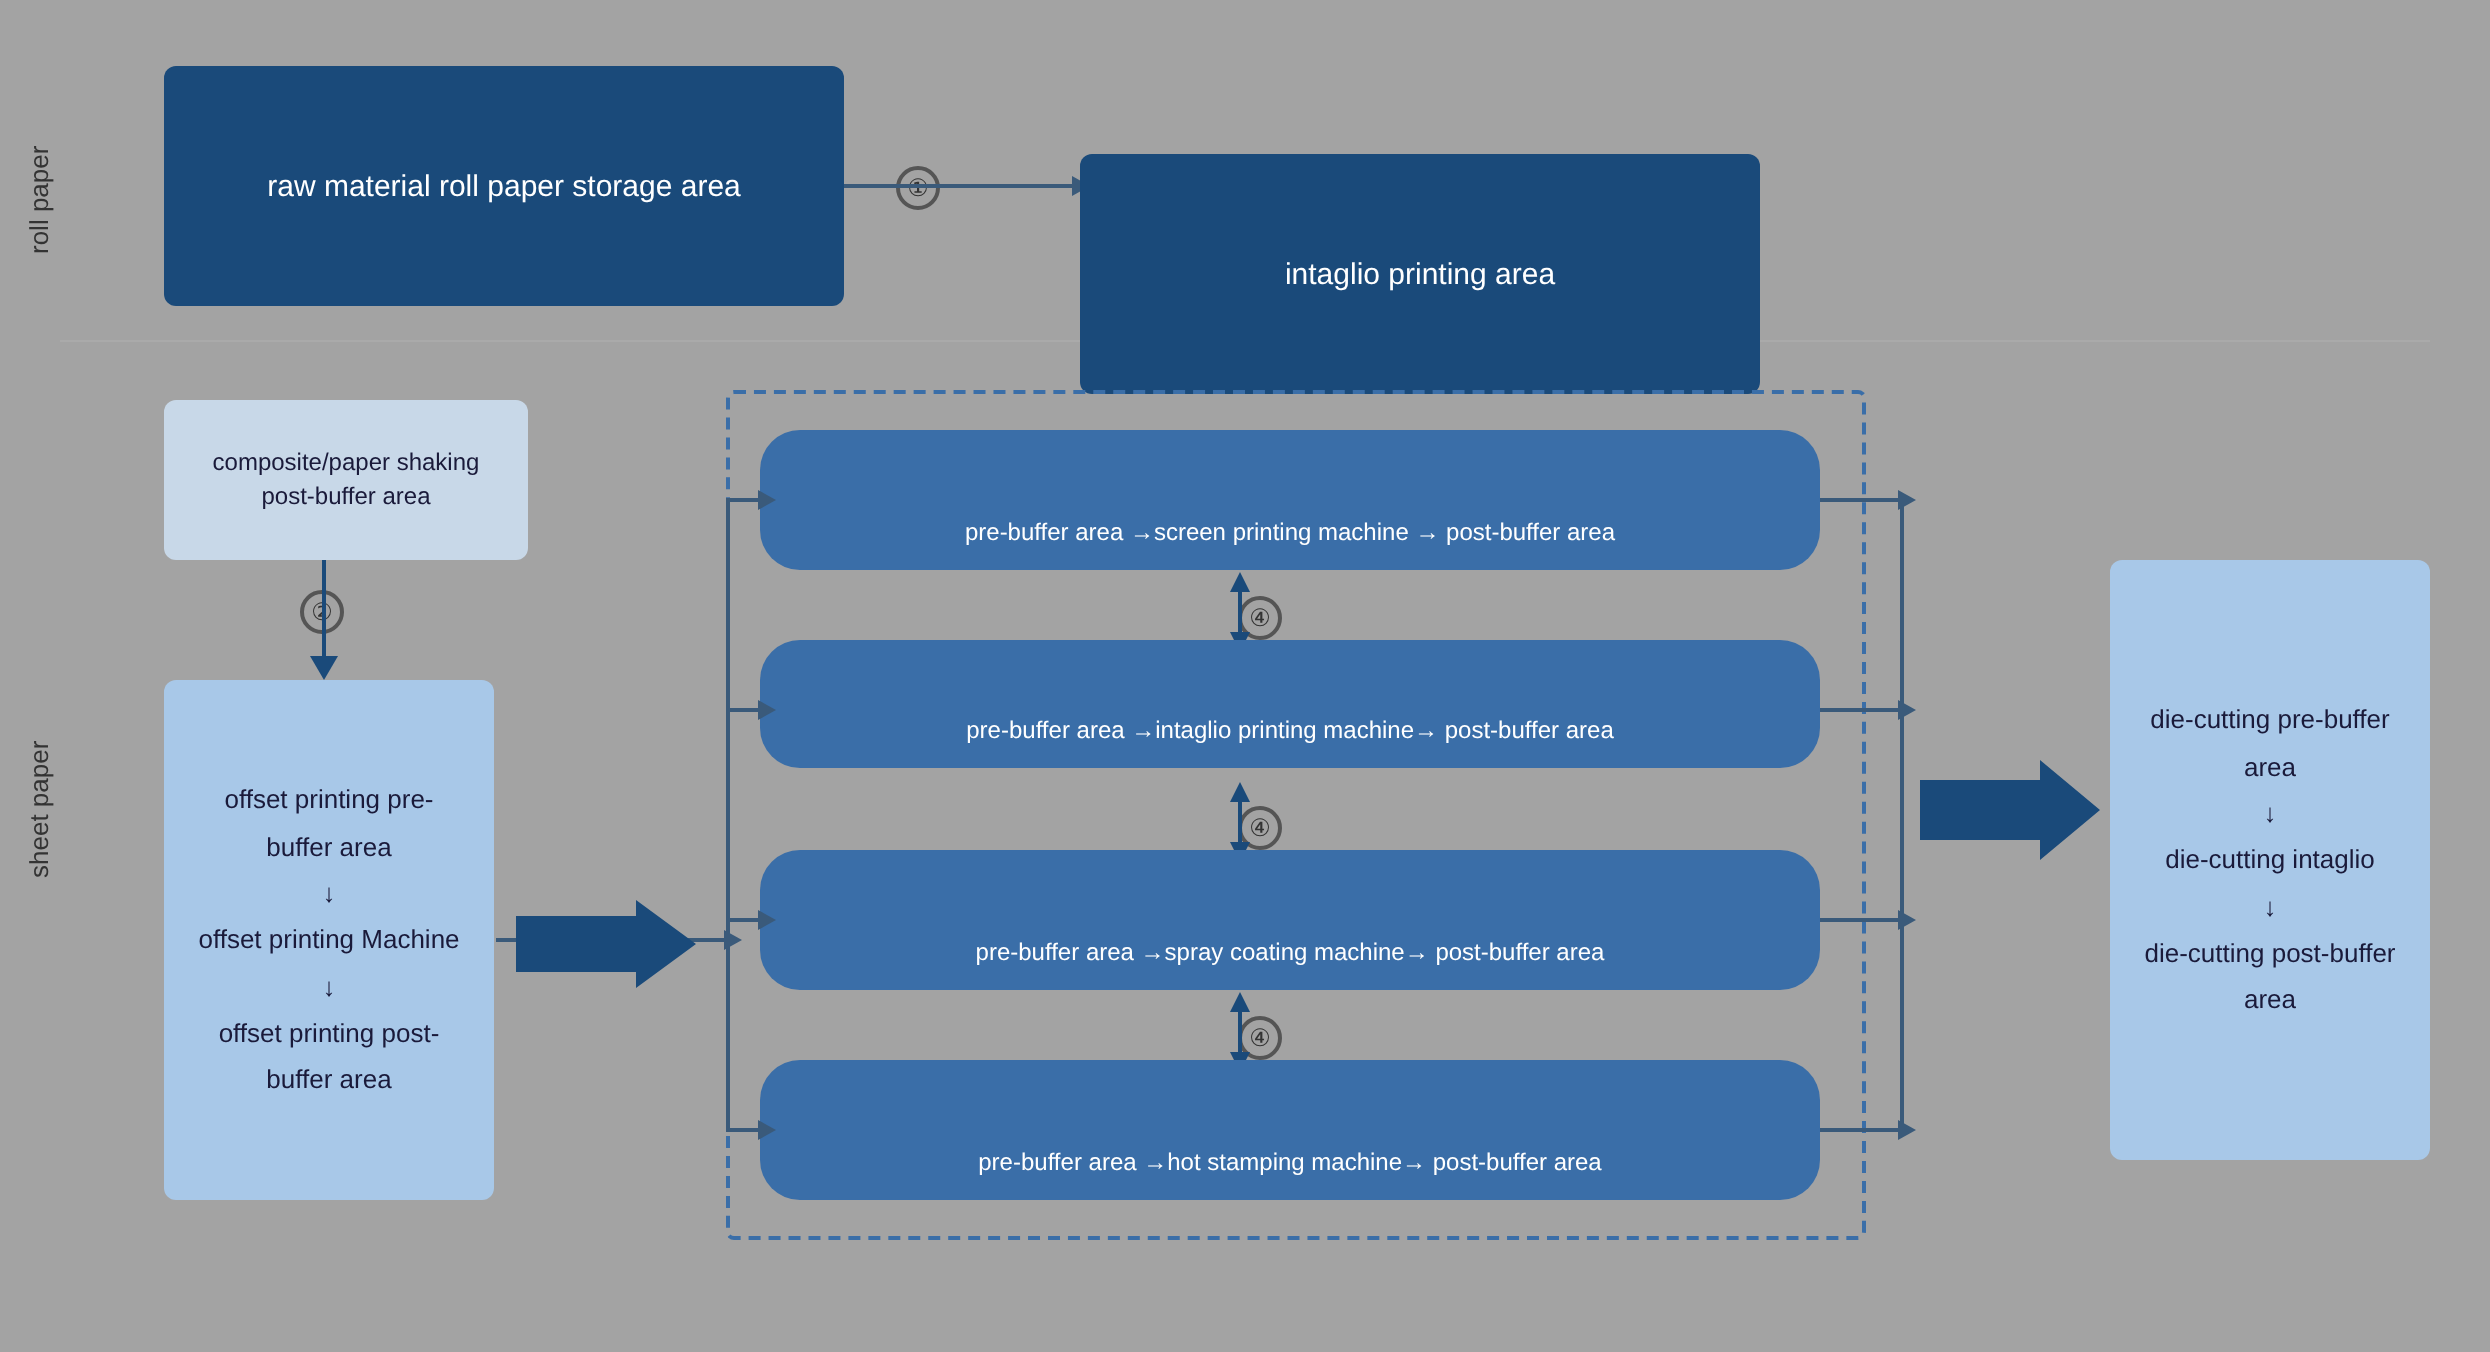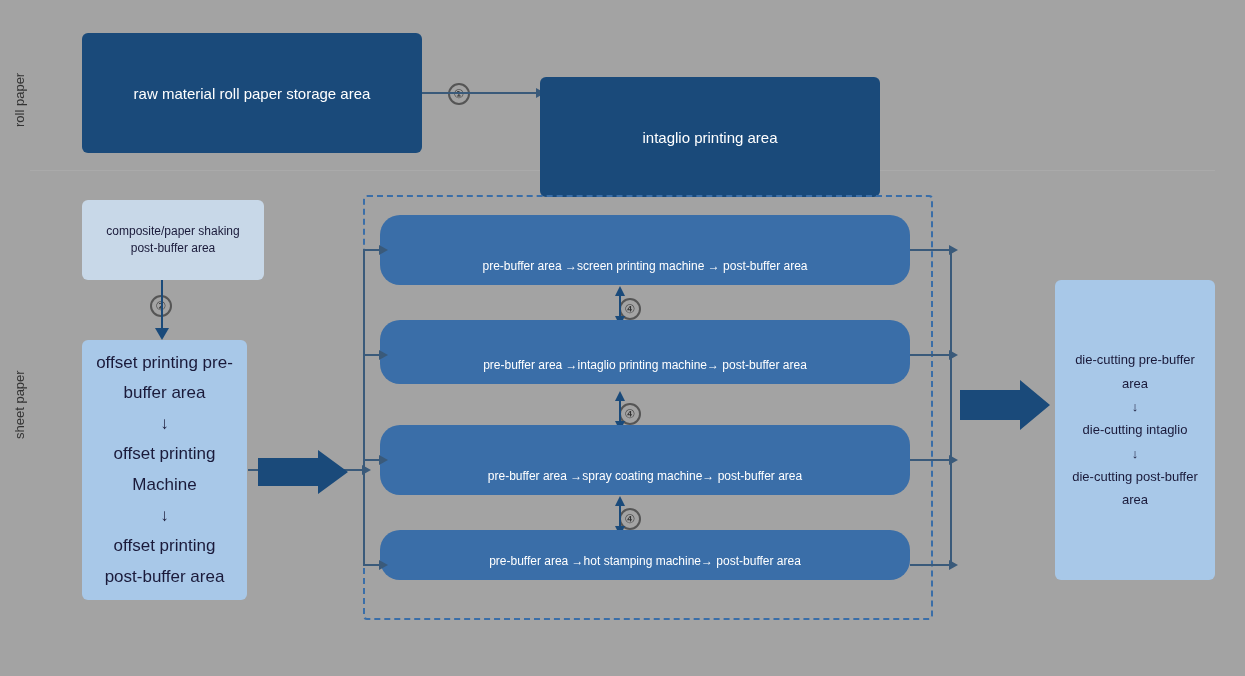--- a/index.html
+++ b/index.html
@@ -164,21 +164,21 @@
 
   <div class="circle-num" style="left: 150px; top: 295px;">
     <span>②</span>
   </div>
 
   <div style="position:absolute; left:161px; top:280px; width:2px; height:50px; background:#1a4a7a;">
   </div>
   <div style="position:absolute; left:155px; top:328px; width:0; height:0; border-left:7px solid transparent; border-right:7px solid transparent; border-top:12px solid #1a4a7a;">
   </div>
 
-  <div class="box-light" style="left: 82px; top: 340px; width: 165px; height: 260px; font-size: 17px; flex-direction: column; white-space: pre-line;">
+  <div class="box-light" style="left: 82px; top: 340px; width: 165px; height: 260px; font-size: 13px; flex-direction: column; white-space: pre-line;">
     <span style="white-space: pre-line; text-align:center; line-height:1.8;">offset printing pre-buffer area
 ↓
 offset printing Machine
 ↓
 offset printing post-buffer area</span>
   </div>
 
   <div class="circle-num" style="left: 270px; top: 459px;">
     <span>③</span>
   </div>
@@ -234,21 +234,21 @@
   <div class="circle-num" style="left: 619px; top: 508px;">
     <span>④</span>
   </div>
 
   <svg style="position:absolute; left:610px; top:496px;" width="20" height="40">
     <line x1="10" y1="38" x2="10" y2="2" stroke="#1a4a7a" stroke-width="2"></line>
     <polygon points="10,0 5,10 15,10" fill="#1a4a7a"></polygon>
     <polygon points="10,40 5,30 15,30" fill="#1a4a7a"></polygon>
   </svg>
 
-  <div class="box-mid" style="left: 380px; top: 530px; width: 530px; height: 50px;">
+  <div class="box-mid" style="left: 380px; top: 530px; width: 530px; height: 70px;">
     <span>pre-buffer area →hot stamping machine→ post-buffer area</span>
   </div>
 
   <div class="thin-arrow-right" style="left: 910px; top: 564px; width: 40px;"></div>
 
   <div class="thin-arrow-right" style="left: 363px; top: 564px; width: 17px;"></div>
 
   <div style="position:absolute; left:950px; top:249px; width:2px; height:316px; background:#3a5a7a;"></div>
 
   <div class="circle-num" style="left: 994px; top: 395px;">

